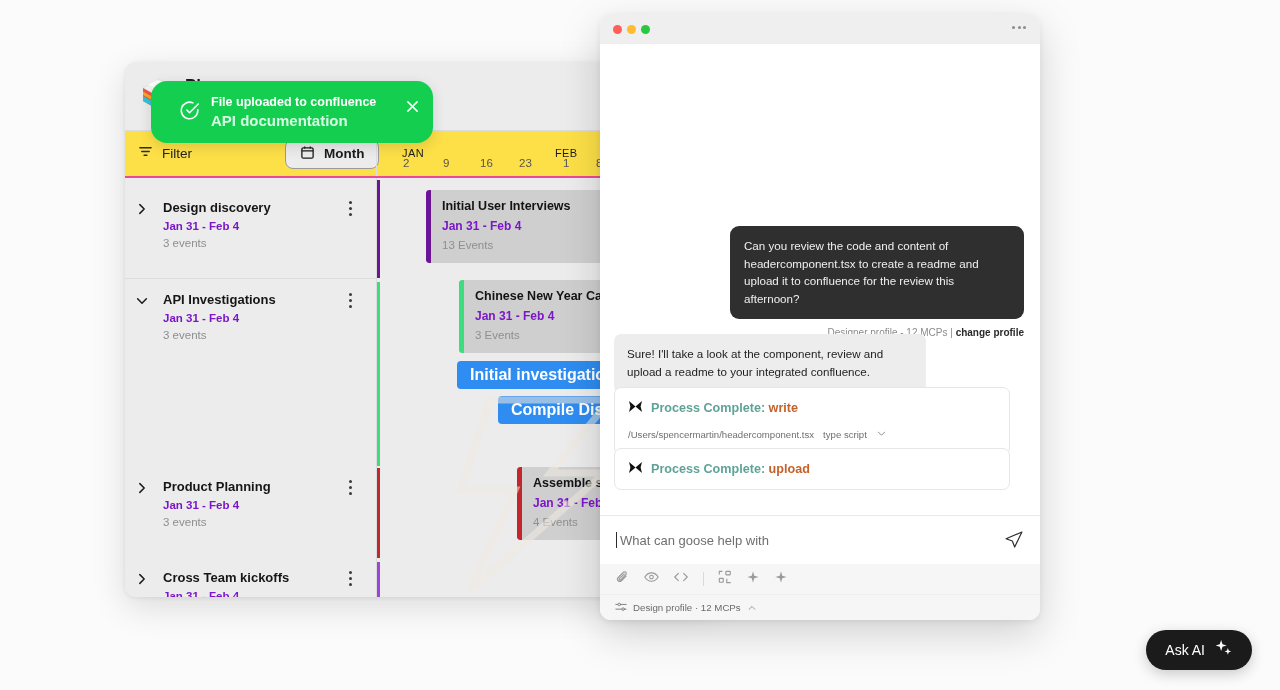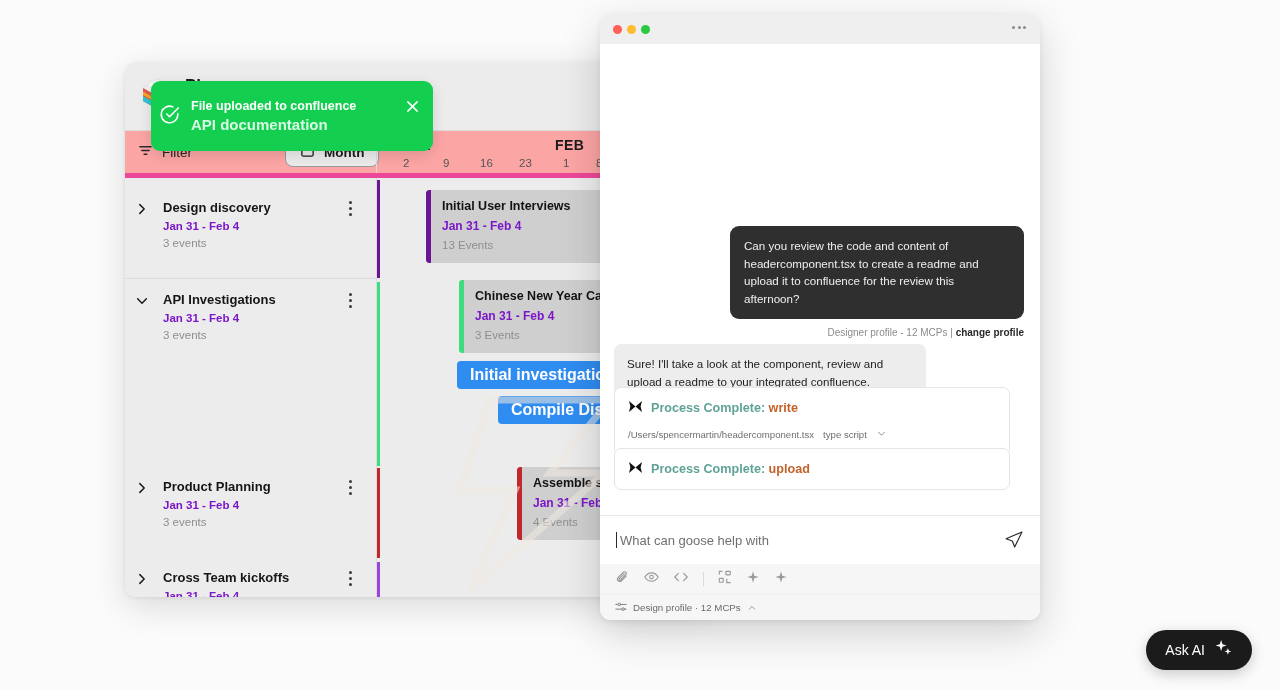--- a/index.html
+++ b/index.html
@@ -26,37 +26,37 @@
     overflow:hidden; z-index:2;
   }
   #cal-topbar{ height:68px; position:relative; background:#ececec; }
   #app-logo{ position:absolute; left:14px; top:12px; width:40px; height:40px; }
 
   #cal-title{
     position:absolute; left:60px; top:14px; font-size:17px; font-weight:700; color:#1b1b1b;
   }
 
   #cal-toolbar{
-    position:relative; height:48px; background:#fca5a5;
-    border-top:1px solid #dcdcdc; border-bottom:5px solid #ec4899;
+    position:relative; height:48px; background:#fde047;
+    border-top:1px solid #dcdcdc; border-bottom:2px solid #ec4899;
     display:flex; align-items:center;
   }
   #filter-group{ display:flex; align-items:center; gap:9px; margin-left:13px; width:125px;}
   #filter-label{ font-size:13.5px; color:#222; font-weight:400; }
   #month-btn{
     display:flex; align-items:center; gap:9px;
     border:1px solid #9a9a9a; border-radius:8px; background:#ececec;
     height:30px; padding:0 14px; font-size:13.5px; font-weight:700; color:#1b1b1b;
     margin-left:22px;
   }
   #cal-month-header{
     position:absolute; left:251px; top:0; right:0; height:100%;
     border-left:1px solid #dcdcdc;
   }
-  .mon-block{ position:absolute; top:6px; font-size:14px; font-weight:700; color:#1b1b1b; letter-spacing:.4px;}
+  .mon-block{ position:absolute; top:16px; font-size:11px; font-weight:400; color:#1b1b1b; letter-spacing:.4px;}
   .day-num{ position:absolute; top:26px; font-size:11.5px; color:#555; }
 
   #cal-body{ position:relative; height:419px; background:#ececec; }
   #cal-sidebar{ position:absolute; left:0; top:0; width:251px; height:100%; }
   .group-row{ position:absolute; left:0; width:251px; padding-left:10px; }
   .group-row .chev{ position:absolute; left:10px; top:2px; width:14px; height:14px; }
   .group-title{ margin-left:28px; font-size:13px; font-weight:700; color:#161616; line-height:15px;}
   .group-date{ margin-left:28px; font-size:11.5px; font-weight:700; color:#7b16c9; margin-top:5px; }
   .group-count{ margin-left:28px; font-size:11.5px; color:#8e8e8e; margin-top:5px; }
   .kebab{ position:absolute; right:23px; top:1px; width:4px; }
@@ -74,24 +74,24 @@
   .ev-date{ font-size:12px; font-weight:700; color:#7b16c9; margin-top:6px;}
   .ev-count{ font-size:11.5px; color:#8f8f8f; margin-top:6px;}
   .pill{
     position:absolute; background:#2f8cf0; color:#fff; border-radius:4px;
     font-size:16px; font-weight:700; display:flex; align-items:center; padding-left:13px;
     overflow:hidden; white-space:nowrap;
   }
 
   
   #toast{
-    position:absolute; left:151px; top:81px; width:282px; height:70px;
-    background:#14cf4f; border-radius:9px; z-index:6;
+    position:absolute; left:151px; top:81px; width:282px; height:62px;
+    background:#14cf4f; border-radius:16px; z-index:6;
     box-shadow:0 4px 14px rgba(0,0,0,.13);
-    display:flex; align-items:center; padding:0 8px;
+    display:flex; align-items:center; padding:0 28px;
   }
   #toast-text{ margin-left:11px; }
   #toast-title{ color:#fff; font-size:12.5px; font-weight:700; }
   #toast-sub{ color:#d8fbe4; font-size:15px; margin-top:3px;font-weight:bold; }
   #toast-close{ position:absolute; right:14px; top:18px; width:13px; height:13px; }
 
   
   #chat-window{
     position:absolute; left:600px; top:14px; width:440px; height:606px;
     background:#ffffff; border-radius:11px;
@@ -110,21 +110,21 @@
 
   #user-msg-wrap{ position:absolute; right:16px; top:182px; width:294px; }
   #user-bubble{
     background:#2f2f2f; color:#efefef; border-radius:9px;
     padding:11px 14px 12px; font-size:11.6px; line-height:1.52;
   }
   #profile-line{ text-align:right; margin-top:8px; font-size:10px; color:#8b8b8b; }
   #profile-line b{ color:#2a2a2a; font-weight:700; }
 
   #assist-bubble{
-    position:absolute; left:14px; top:300px; width:312px;
+    position:absolute; left:14px; top:290px; width:312px;
     background:#ededed; border-radius:7px; padding:11px 13px 12px;
     font-size:11.6px; line-height:1.55; color:#1d1d1d;
   }
 
   .proc-card{
     position:absolute; left:14px; width:396px;
     background:#fff; border:1px solid #e6e6e6; border-radius:7px;
     padding:11px 13px 11px;
   }
   .proc-head{ display:flex; align-items:center; gap:8px; }

